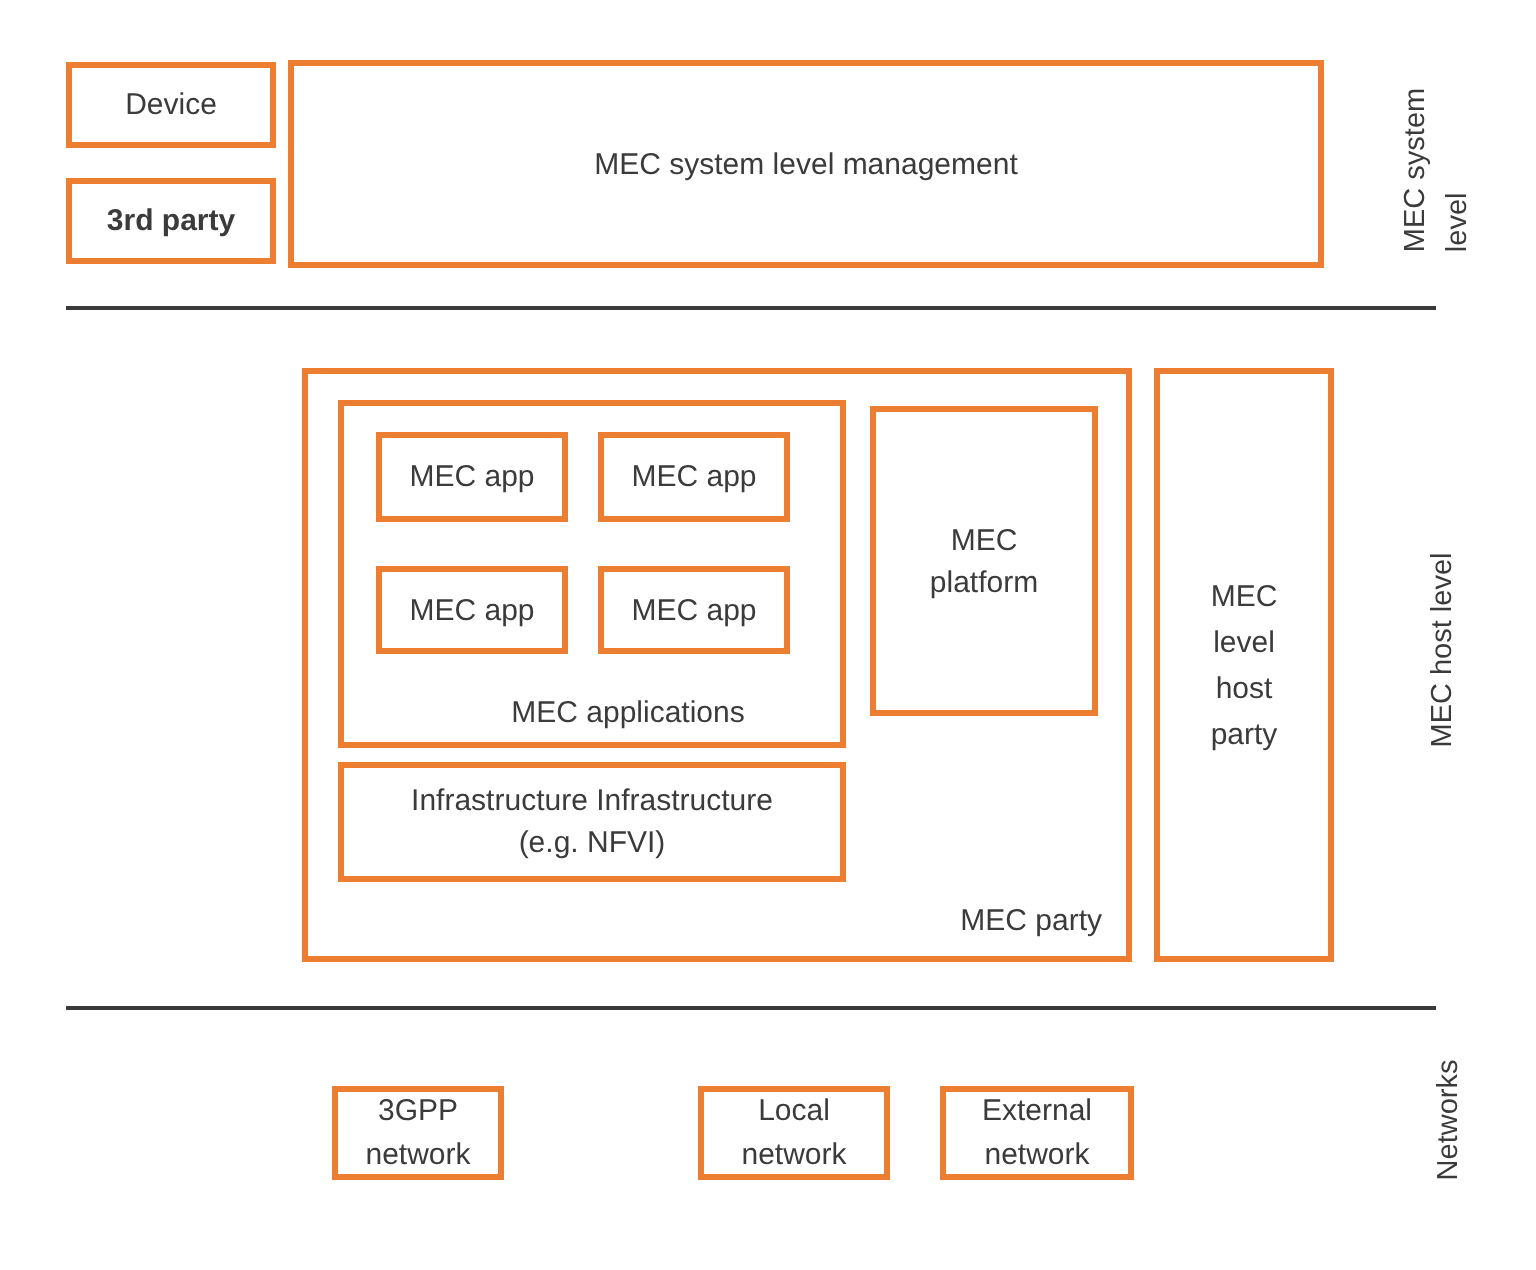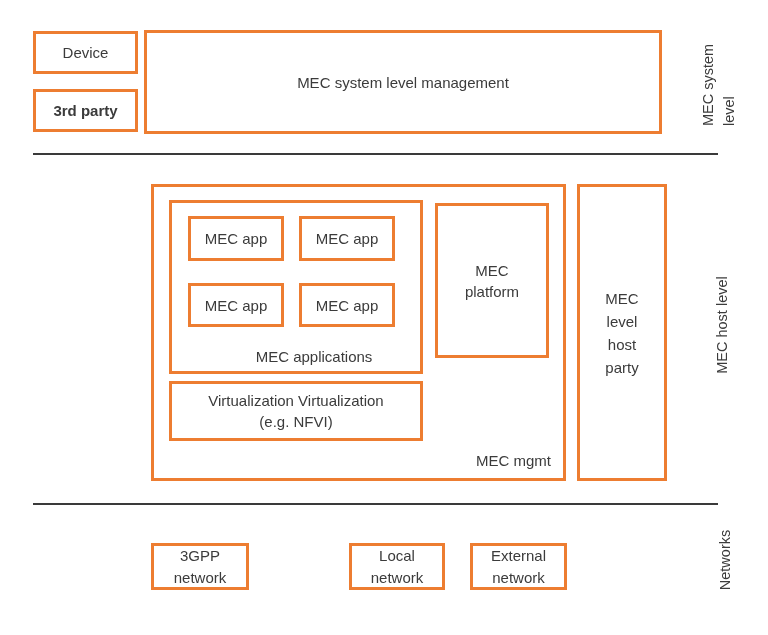--- a/index.html
+++ b/index.html
@@ -69,21 +69,21 @@
   </div>
 
   <div class="vlabel" style="left:719px; top:85px;">
     <span>MEC system</span>
     <span>level</span>
   </div>
 
   <div class="hline" style="left:33px; top:153px; width:685px;"></div>
 
   <div class="obox container" style="left:151px; top:184px; width:415px; height:297px;">
-    <span class="caption" style="right:12px; bottom:7px;">MEC mgmt</span>
+    <span class="caption" style="right:12px; bottom:7px;">MEC party</span>
   </div>
 
   <div class="obox container" style="left:169px; top:200px; width:254px; height:174px;">
     <div class="obox" style="left:16px; top:13px; width:96px; height:45px;">
       <span>MEC app</span>
     </div>
     <div class="obox" style="left:127px; top:13px; width:96px; height:45px;">
       <span>MEC app</span>
     </div>
     <div class="obox" style="left:16px; top:80px; width:96px; height:44px;">
@@ -94,38 +94,38 @@
     </div>
     <span class="caption" style="left:0; right:0; bottom:4px; text-align:center;padding-left:36px;">MEC applications</span>
   </div>
 
   <div class="obox" style="left:435px; top:203px; width:114px; height:155px;">
     <span>MEC</span>
     <span>platform</span>
   </div>
 
   <div class="obox" style="left:169px; top:381px; width:254px; height:60px;">
-    <span>Virtualization Virtualization</span>
+    <span>Infrastructure Infrastructure</span>
     <span>(e.g. NFVI)</span>
   </div>
 
   <div class="obox" style="left:577px; top:184px; width:90px; height:297px;">
     <span class="mgmt-line">MEC</span>
     <span class="mgmt-line">level</span>
     <span class="mgmt-line">host</span>
     <span class="mgmt-line">party</span>
   </div>
 
   <div class="vlabel" style="left:722px; top:325px;">
     <span>MEC host level</span>
   </div>
 
   <div class="hline" style="left:33px; top:503px; width:685px;"></div>
 
-  <div class="obox" style="left:151px; top:543px; width:98px; height:47px;">
+  <div class="obox" style="left:166px; top:543px; width:86px; height:47px;">
     <span class="net-line">3GPP</span>
     <span class="net-line">network</span>
   </div>
 
   <div class="obox" style="left:312px; top:543px; width:96px; height:47px;margin-left:37px;">
     <span class="net-line">Local</span>
     <span class="net-line">network</span>
   </div>
 
   <div class="obox" style="left:470px; top:543px; width:97px; height:47px;">

